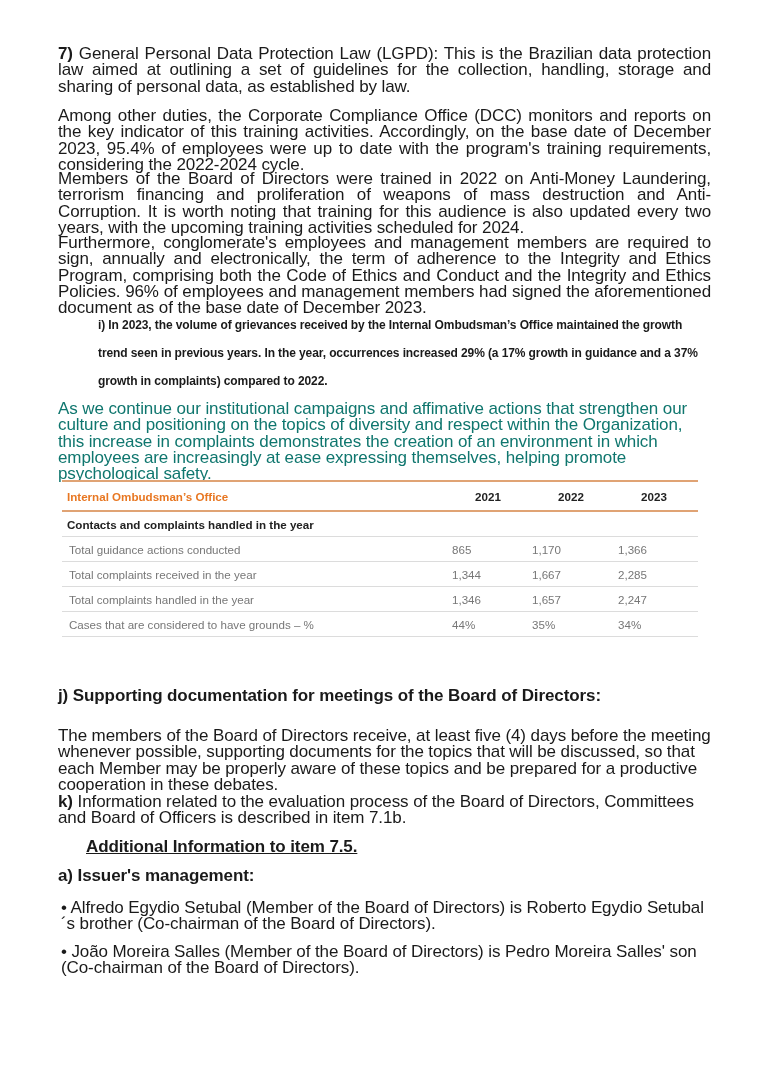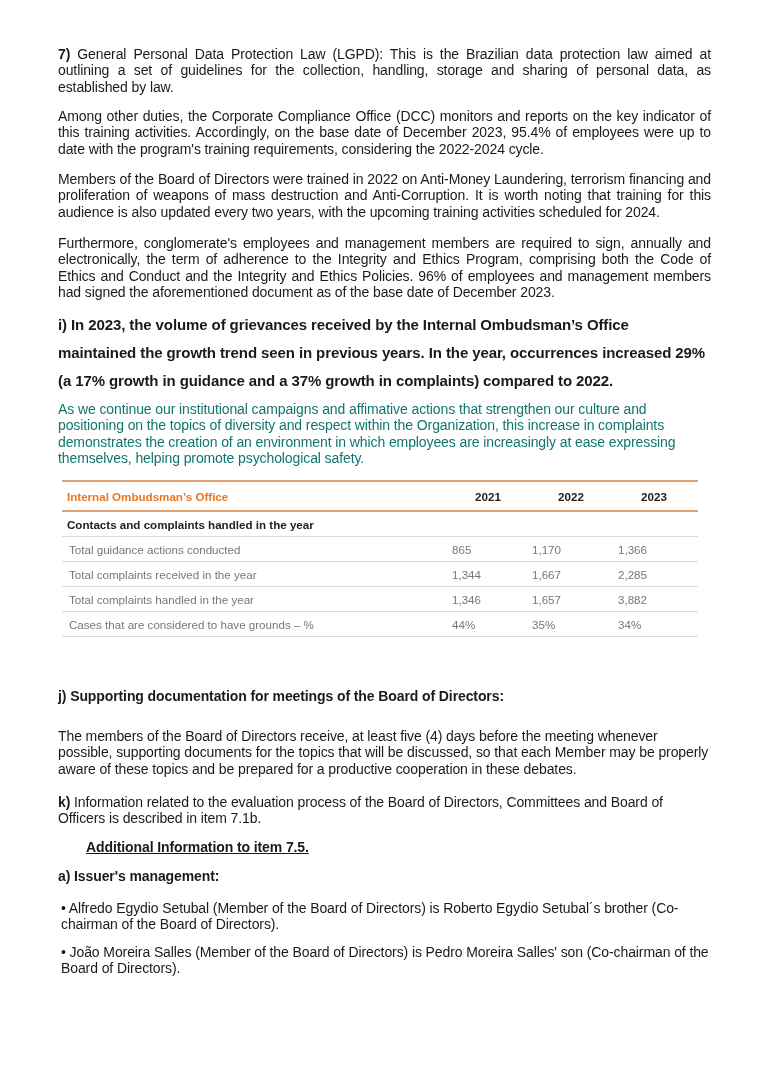--- a/index.html
+++ b/index.html
@@ -1,24 +1,24 @@
 <!DOCTYPE html>
 <html><head>
 <meta charset="utf-8">
 <style>
   html, body { margin: 0; padding: 0; background: #ffffff; }
   body { width: 767px; height: 1084px; position: relative; overflow: hidden; }
   .page { position: absolute; left: 58px; top: 46px; width: 653px; font-family: "Liberation Sans", sans-serif; color: #1a1a1a; }
-  p { margin: 0; font-size: 14px; line-height: 16.3px; letter-spacing: -0.1px; }
+  p { margin: 0; font-size: 17px; line-height: 16.3px; letter-spacing: -0.1px; }
   .just { text-align: justify; }
   .p1 { position: absolute; top: 0; }
   .p2 { position: absolute; top: 62px; }
   .p3 { position: absolute; top: 125px; }
   .p4 { position: absolute; top: 189px; }
-  .ihead { position: absolute; top: 265px; font-weight: bold; font-size: 15px; line-height: 28px; }
+  .ihead { position: absolute; top: 265px; font-weight: bold; font-size: 12px; line-height: 28px; margin-left: 40px; }
   .p5 { position: absolute; top: 355px; color: #0f766e; }
   table.ombud { position: absolute; top: 434px; left: 4px; width: 636px; border-collapse: collapse; font-family: Liberation Sans, sans-serif; font-size: 11.6px; }
   table.ombud th, table.ombud td { padding: 0; height: 24px; }
   table.ombud thead tr th { border-top: 2px solid #e0a374; border-bottom: 2px solid #e0a374; height: 28px; font-weight: bold; }
   .title-cell { text-align: left; color: #e87722; padding-left: 5px !important; }
   .year-cell { text-align: center; color: #222; padding-right: 8px !important; }
   .sub-row td { border-bottom: 1px solid #dcdcdc; font-weight: 600; color: #222; padding-left: 5px !important; }
   .data-row td { border-bottom: 1px solid #dcdcdc; color: #777; margin-left: 20px; }
   .data-row td.lbl { padding-left: 7px !important; }
   .data-row td.num { text-align: left; padding-right: 8px !important; }
@@ -75,21 +75,21 @@
       <tr class="data-row">
         <td class="lbl">Total complaints received in the year</td>
         <td class="num">1,344</td>
         <td class="num">1,667</td>
         <td class="num">2,285</td>
       </tr>
       <tr class="data-row">
         <td class="lbl">Total complaints handled in the year</td>
         <td class="num">1,346</td>
         <td class="num">1,657</td>
-        <td class="num">3,882</td>
+        <td class="num">2,247</td>
       </tr>
       <tr class="data-row">
         <td class="lbl">Cases that are considered to have grounds – %</td>
         <td class="num">44%</td>
         <td class="num">35%</td>
         <td class="num">34%</td>
       </tr>
     </tbody>
   </table>
 

